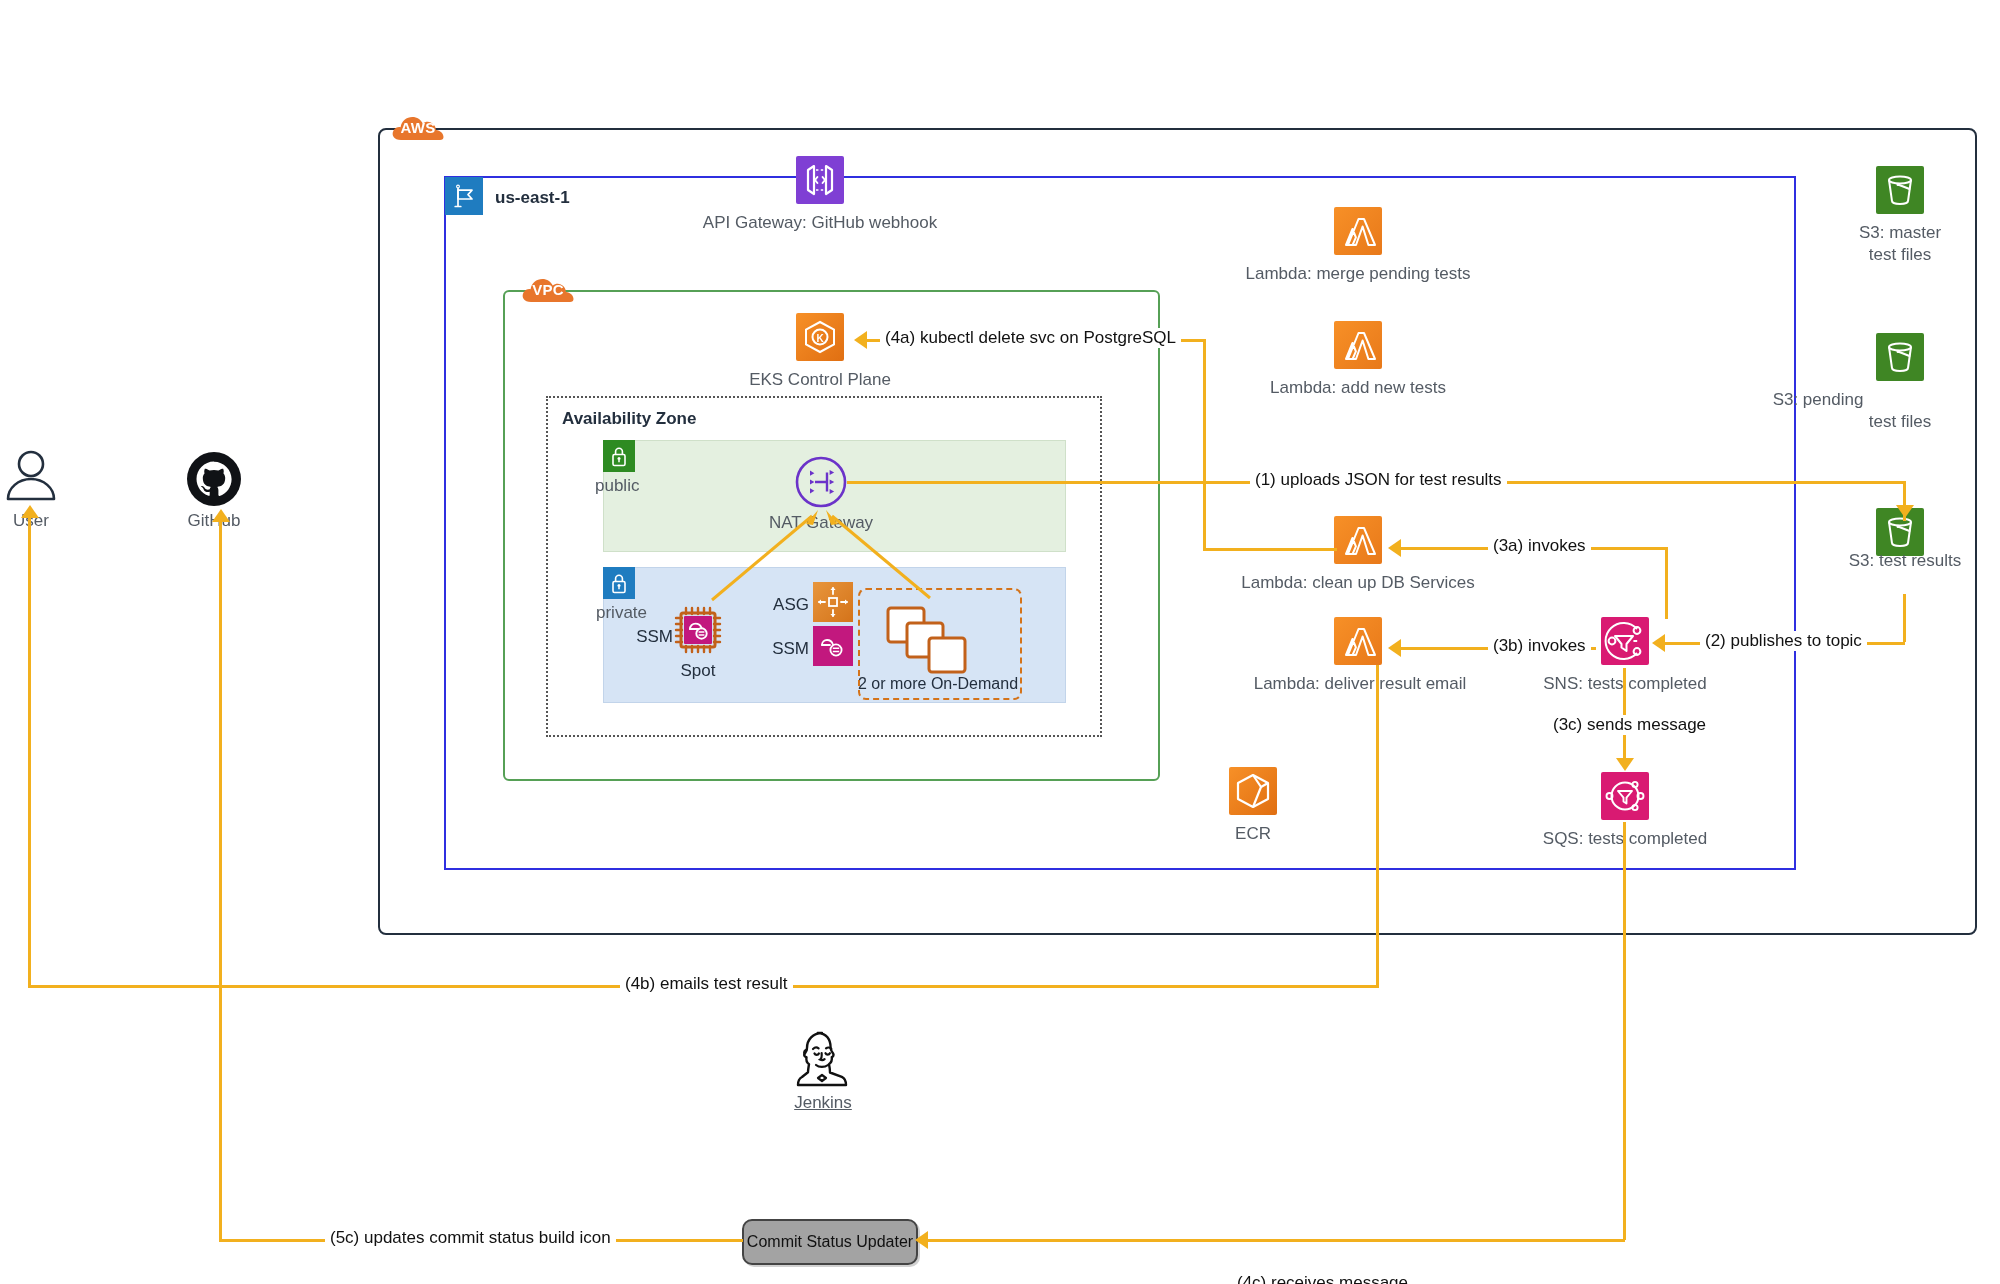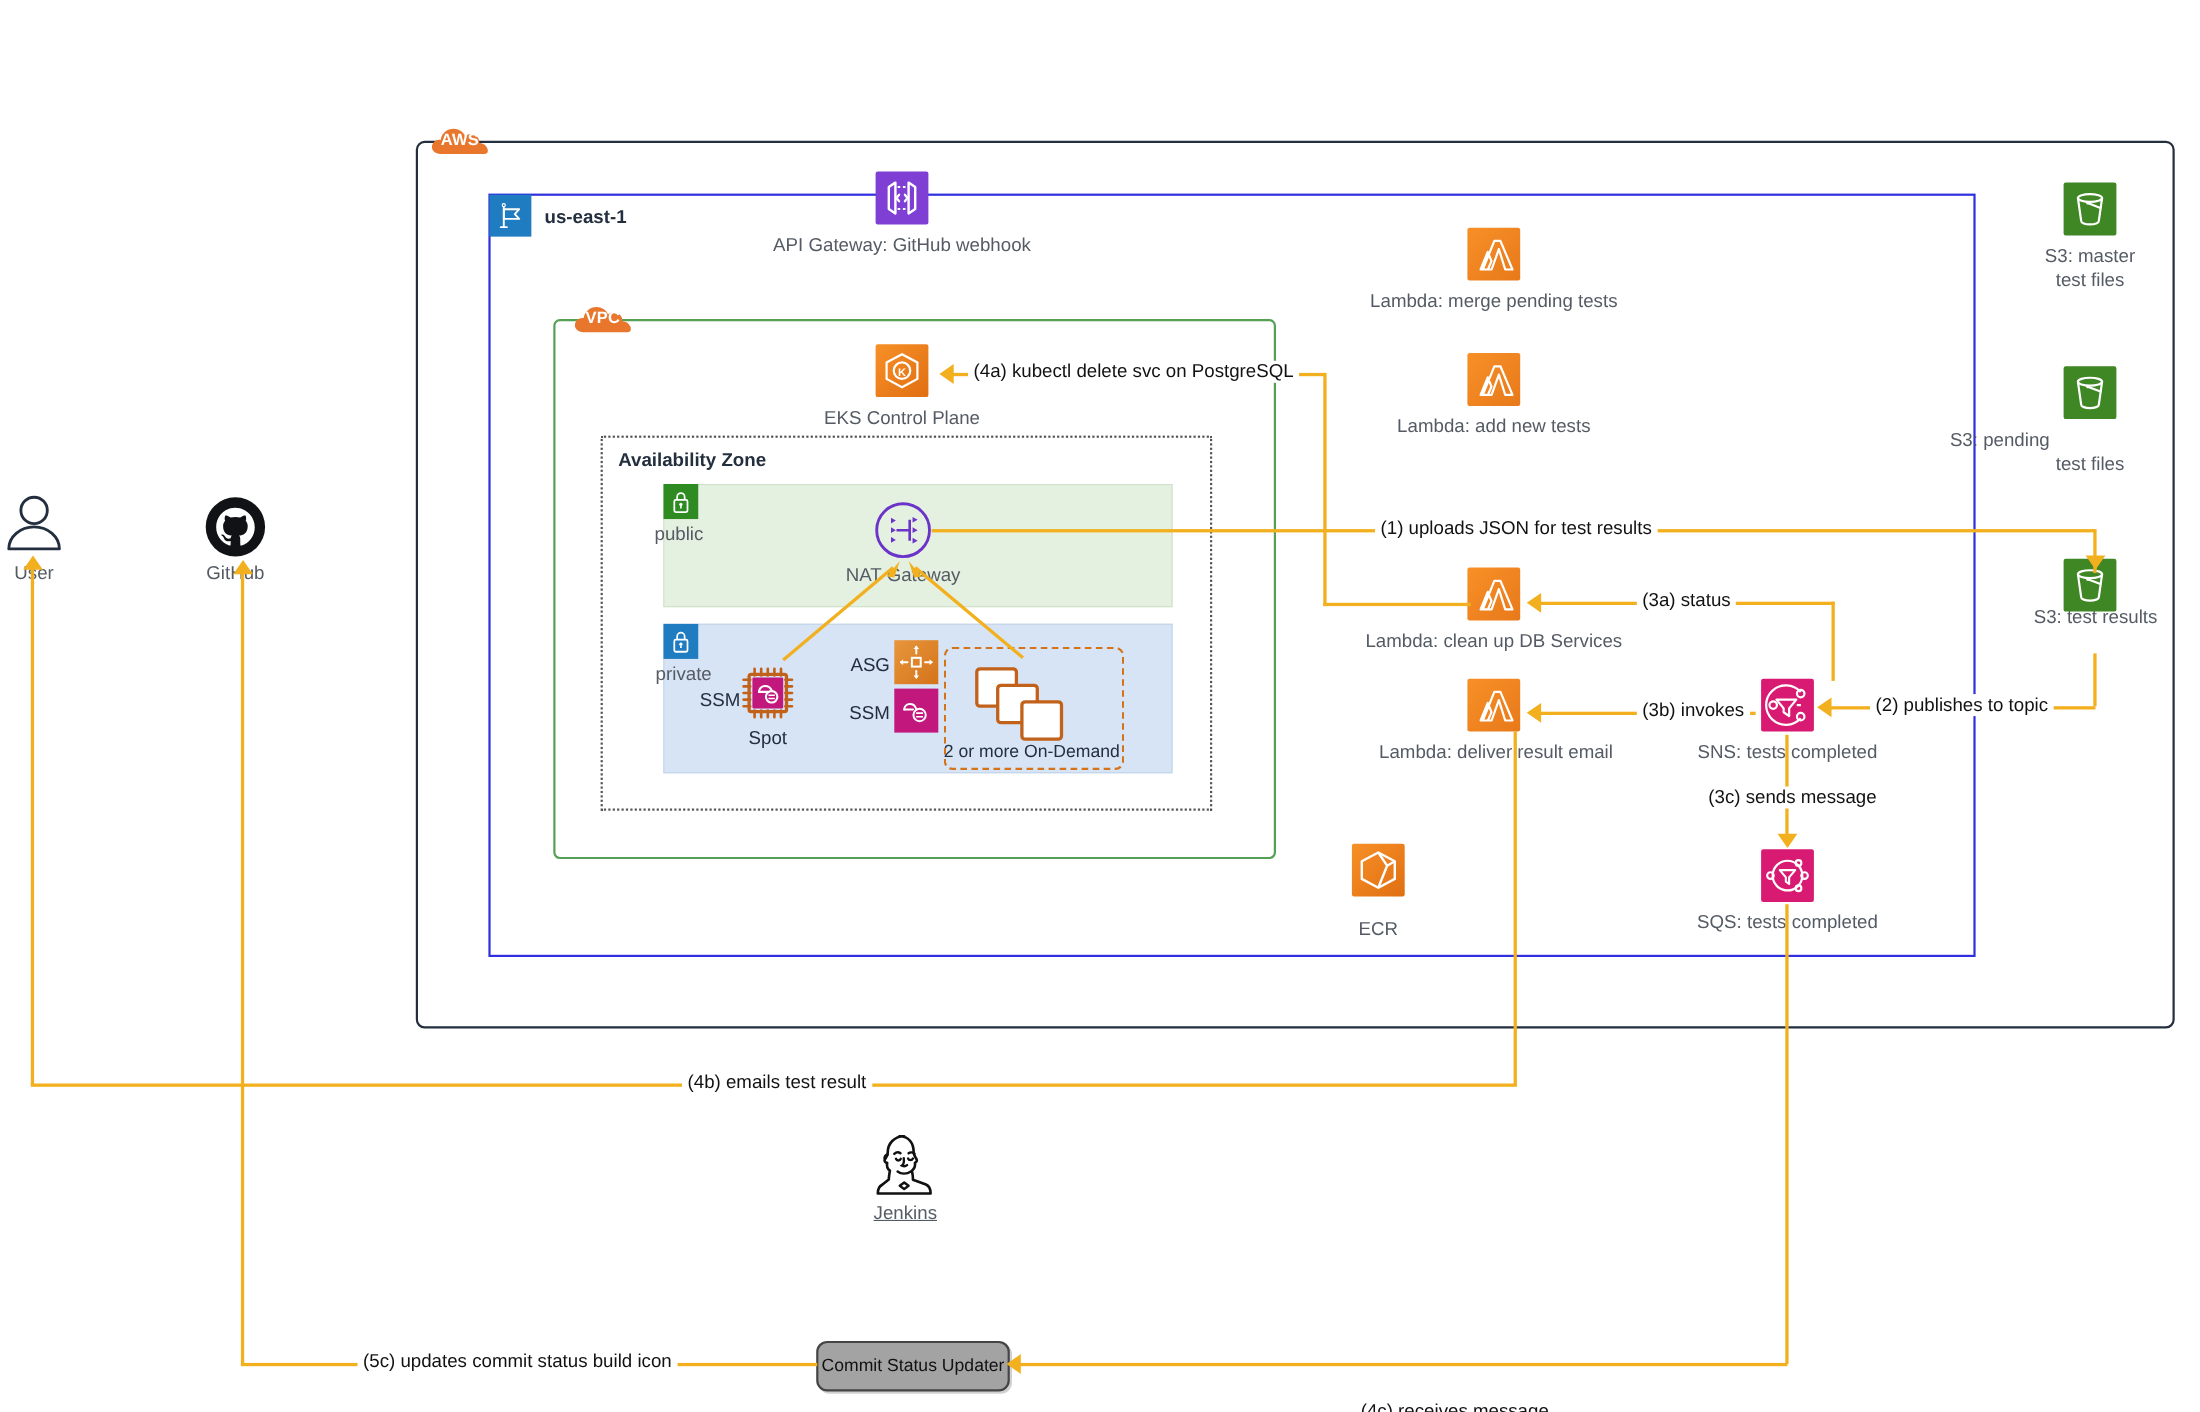--- a/index.html
+++ b/index.html
@@ -224,21 +224,21 @@
     </svg>
   </div>
 
   <div class="svc ecr" style="left:1229px;top:767px;">
     <svg viewBox="0 0 48 48">
       <path d="M24 8 L39 16 V32 L24 40 L9 32 V16 Z" fill="none" stroke="#fff" stroke-width="2.2" stroke-linejoin="round"></path>
       <path d="M24 8 L32 20 L24 40" fill="none" stroke="#fff" stroke-width="2.2" stroke-linejoin="round"></path>
       <path d="M32 20 L39 16" fill="none" stroke="#fff" stroke-width="2.2"></path>
     </svg>
   </div>
-  <div class="lbl" style="left:1193px;top:823px;width:120px;margin-top:11px;">ECR</div>
+  <div class="lbl" style="left:1193px;top:823px;width:120px;">ECR</div>
 
   <div class="svc lambda" style="left:1334px;top:207px;">
     <svg viewBox="0 0 48 48">
         <path d="M14 38 L24.5 12 h5.5 L41 38 h-6.6 L28.6 19.5 L22 38 Z M18.5 22 l3.4 8.4 L18.6 38 H12 Z" fill="none" stroke="#fff" stroke-width="2" stroke-linejoin="round"></path>
       </svg>
   </div>
   <div class="lbl" style="left:1228px;top:263px;width:260px;">Lambda: merge pending tests</div>
 
   <div class="svc lambda" style="left:1334px;top:321px;">
     <svg viewBox="0 0 48 48">
@@ -357,21 +357,21 @@
   <div class="elabel" style="left:1250px;top:470px;">(1) uploads JSON for test results</div>
 
   <div class="edge v" style="left:1903px;top:594px;height:48px;"></div>
   <div class="edge h" style="left:1660px;top:642px;width:245px;"></div>
   <div class="arw left" style="left:1652px;top:634px;"></div>
   <div class="elabel" style="left:1700px;top:631px;">(2) publishes to topic</div>
 
   <div class="edge h" style="left:1396px;top:547px;width:272px;"></div>
   <div class="edge v" style="left:1665px;top:547px;height:72px;"></div>
   <div class="arw left" style="left:1388px;top:539px;"></div>
-  <div class="elabel" style="left:1488px;top:536px;">(3a) status</div>
+  <div class="elabel" style="left:1488px;top:536px;">(3a) invokes</div>
 
   <div class="edge h" style="left:1396px;top:647px;width:200px;"></div>
   <div class="arw left" style="left:1388px;top:639px;"></div>
   <div class="elabel" style="left:1488px;top:636px;">(3b) invokes</div>
 
   <div class="edge v" style="left:1623px;top:668px;height:100px;"></div>
   <div class="arw down" style="left:1616px;top:758px;"></div>
   <div class="elabel" style="left:1548px;top:715px;">(3c) sends message</div>
 
   <div class="edge v" style="left:1203px;top:339px;height:212px;"></div>

